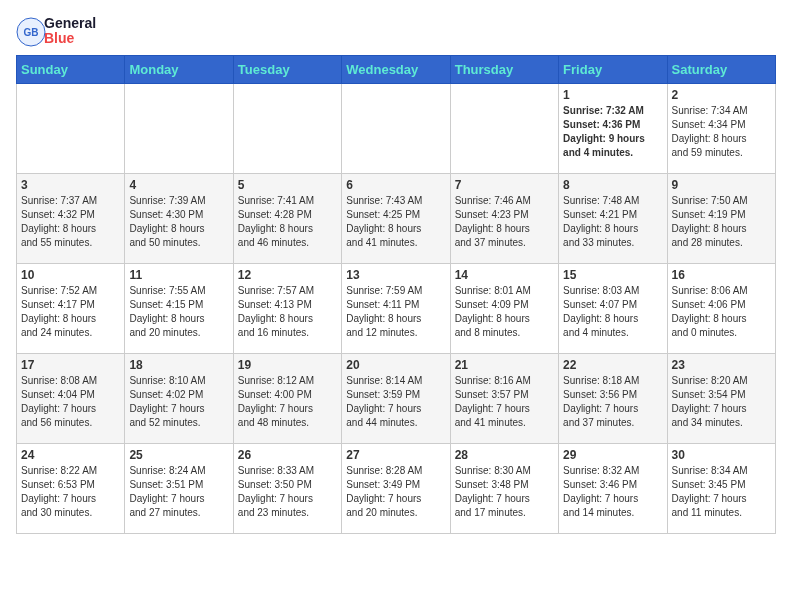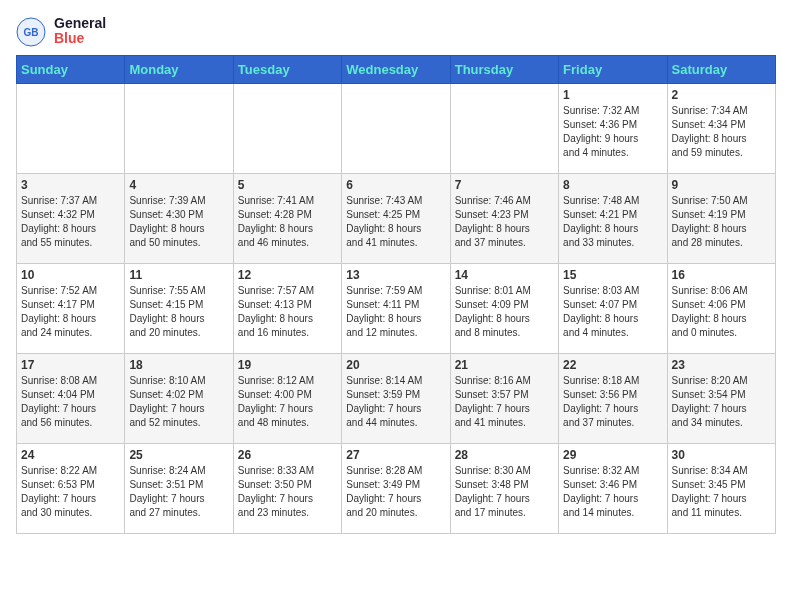--- a/index.html
+++ b/index.html
@@ -73,21 +73,21 @@
     .empty-cell {
       background: #fff !important;
     }
   </style>
 </head>
 <body>
 
 <div class="header-row">
   <div class="logo">
     <div style="display:flex;flex-direction:column;align-items:flex-start;">
-      <div style="display:flex;align-items:center;gap:10px;">
+      <div style="display:flex;align-items:center;gap:0;">
         <div style="width:28px;height:28px;position:relative;">
           <svg viewBox="0 0 30 30" width="30" height="30">
             <circle cx="15" cy="15" r="14" fill="#e8f0fe" stroke="#3366cc" stroke-width="1"></circle>
             <text x="15" y="19" text-anchor="middle" font-size="10" font-weight="bold" fill="#3366cc">GB</text>
           </svg>
         </div>
         <div>
           <div style="font-size:14px;font-weight:bold;color:#1a1a2e;line-height:1.1;">General</div>
           <div style="font-size:14px;font-weight:bold;color:#ef4444;line-height:1.1;">Blue</div>
         </div>
@@ -114,21 +114,21 @@
   </thead>
   <tbody id="calendar-body">
   <tr>
         <td class="empty-cell"></td>
         <td class="empty-cell"></td>
         <td class="empty-cell"></td>
         <td class="empty-cell"></td>
         <td class="empty-cell"></td>
         <td>
           <div class="day-num">1</div>
-          <div class="day-info" style="white-space: pre-line;">Sunrise: 7:32 AM
+          <div class="day-info" style="white-space: pre-line; font-weight: bold;">Sunrise: 7:32 AM
 Sunset: 4:36 PM
 Daylight: 9 hours
 and 4 minutes.</div>
         </td>
         <td>
           <div class="day-num">2</div>
           <div class="day-info" style="white-space: pre-line;">Sunrise: 7:34 AM
 Sunset: 4:34 PM
 Daylight: 8 hours
 and 59 minutes.</div>

